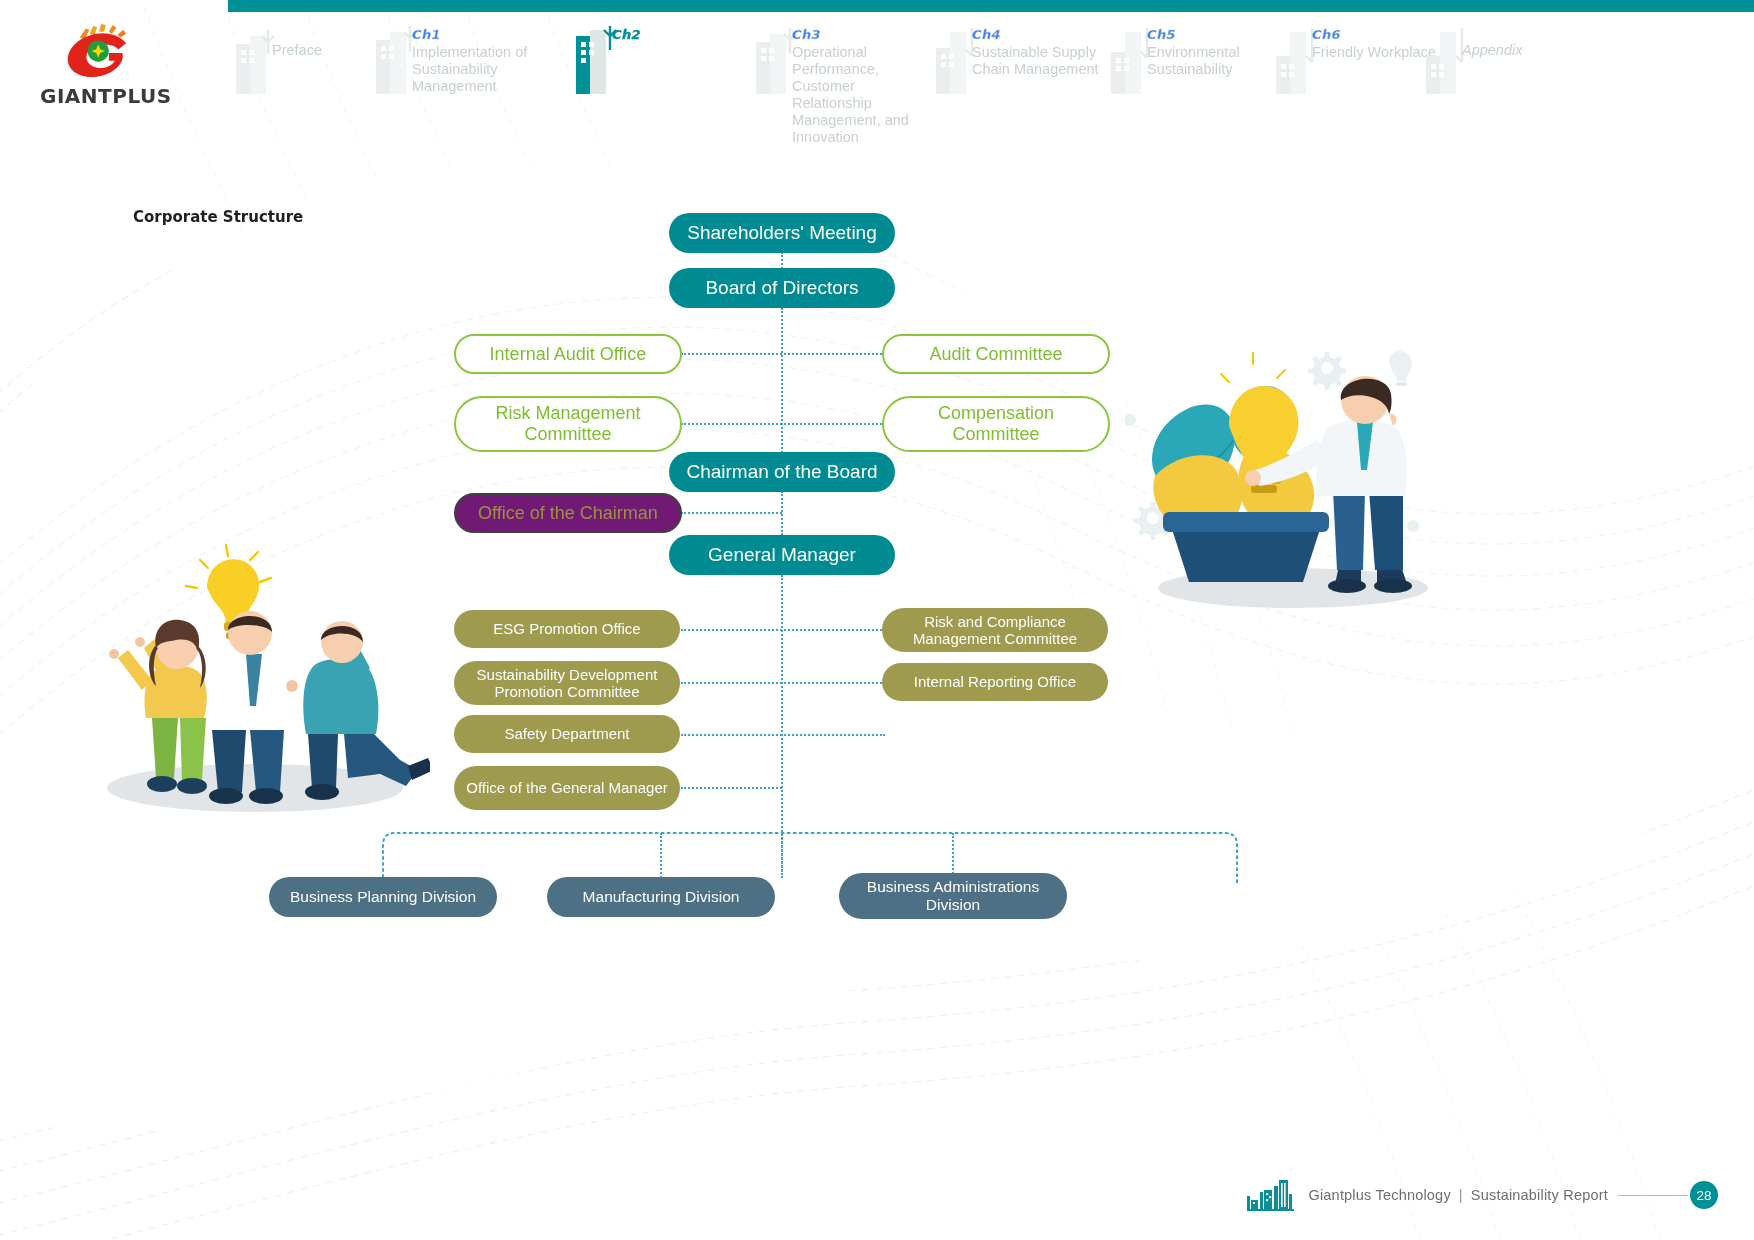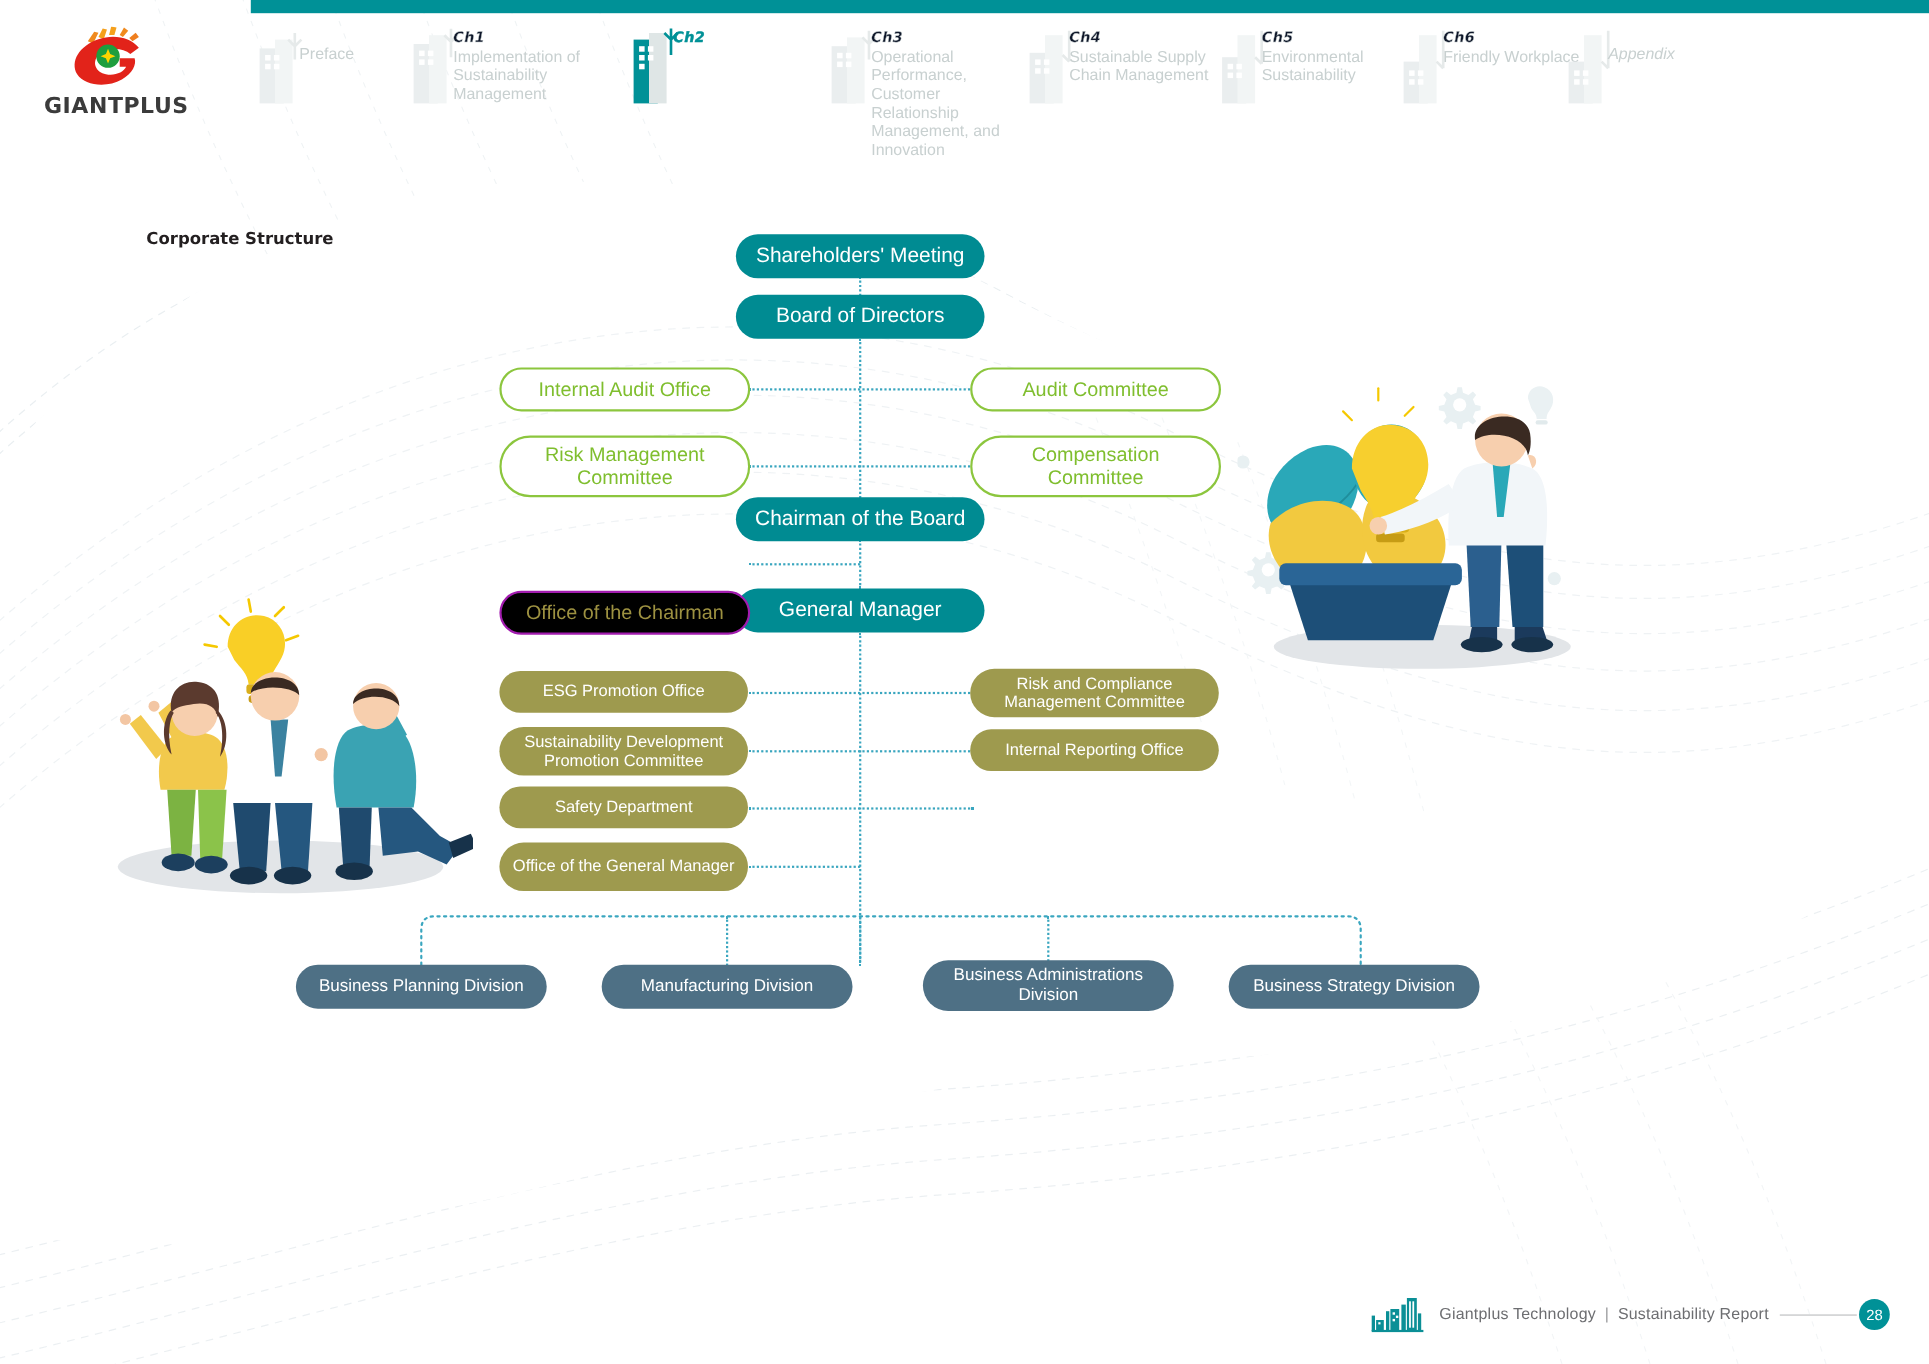--- a/index.html
+++ b/index.html
@@ -30,21 +30,21 @@
   }
 
   
   .nav { position: absolute; top: 12px; left: 228px; width: 1526px; height: 130px; z-index: 6; }
   .nav-item { position: absolute; top: 8px; }
   .nav-icon { position: absolute; left: 0; top: 6px; width: 56px; height: 70px; }
   .nav-labels { position: absolute; left: 44px; top: 8px; width: 130px; }
   .nav-ch {
     font-family: "DejaVu Sans", sans-serif;
     font-size: 13px; font-weight: 700; font-style: italic;
-    color: #0f172a; letter-spacing: .4px; line-height: 14px;
+    color: #3b82f6; letter-spacing: .4px; line-height: 14px;
     -webkit-text-stroke: .4px #c3cccc;
   }
   .nav-title {
     font-size: 14.5px; line-height: 17px; color: #c8d0d0;
     font-family: "Liberation Sans", sans-serif; margin-top: 2px;
   }
   .nav-item.active .nav-ch { color: #009197; -webkit-text-stroke: .4px #009197; }
   .nav-item.active .nav-title { color: #009197; font-weight: 700; }
 
   
@@ -56,21 +56,21 @@
 
   
   .chart { position: absolute; inset: 0; z-index: 7; }
   .node {
     position: absolute; display: flex; align-items: center; justify-content: center;
     text-align: center; border-radius: 999px; line-height: 1.15;
     padding: 0 10px;
   }
   .node.teal   { background: #008b92; color: #fff; font-size: 19px; }
   .node.green  { background: #fff; border: 2px solid #8cc63e; color: #7fbe2e; font-size: 18px; }
-  .node.khaki-outline { background: #000000; border: 2px solid #a21caf; color: #9d9141; font-size: 18px; margin-top: 44px; }
+  .node.khaki-outline { background: #701a75; border: 2px solid #404040; color: #9d9141; font-size: 18px; }
   .node.olive  { background: #9e9a4e; color: #fff; font-size: 15px; }
   .node.slate  { background: #4e7085; color: #fff; font-size: 15.5px; }
 
   
   .vline { position: absolute; border-left: 2px dotted #3aa6bf; }
   .hline { position: absolute; border-top: 2px dotted #3aa6bf; }
   .elbow { position: absolute; }
 
   
   .illus { position: absolute; z-index: 6; }
@@ -516,23 +516,20 @@
     </div>
 
     <div class="node slate" style="left:547px; top:877px; width:228px; height:40px;">
       <span>Manufacturing Division</span>
     </div>
 
     <div class="node slate" style="left:839px; top:873px; width:228px; height:46px;">
       <span>Business Administrations Division</span>
     </div>
 
-    <div class="node slate" style="left:1117px; top:877px; width:228px; height:40px;">
-      <span>Business Strategy Division</span>
-    </div>
 
   </div>
 
   <div class="footer">
     <svg class="footer-ico" viewBox="0 0 54 34">
       <g fill="#0b8f96">
         <rect x="1" y="18" width="3" height="14"></rect>
         <rect x="5" y="22" width="7" height="10"></rect>
         <rect x="7" y="24" width="2" height="2" fill="#fff"></rect>
         <rect x="14" y="14" width="3" height="18"></rect>

